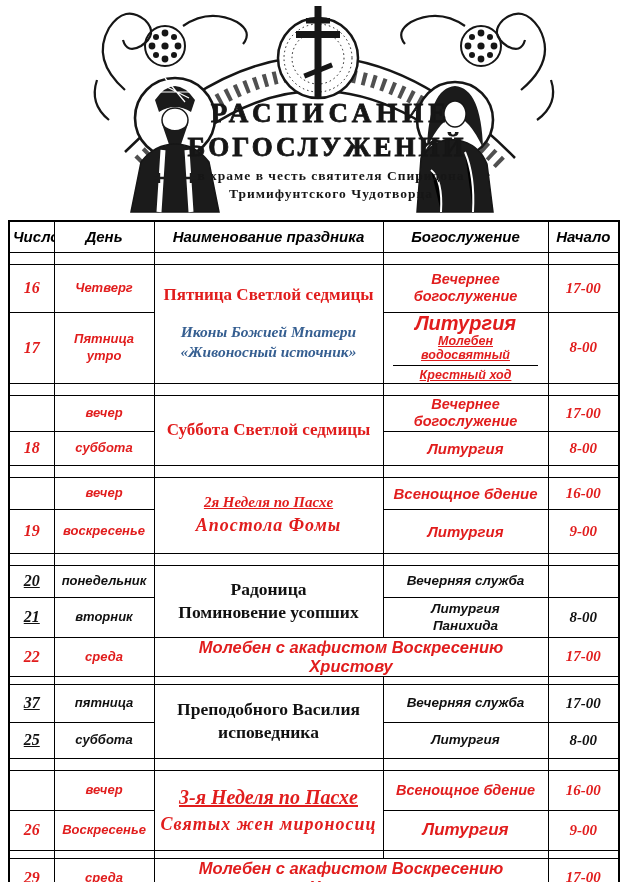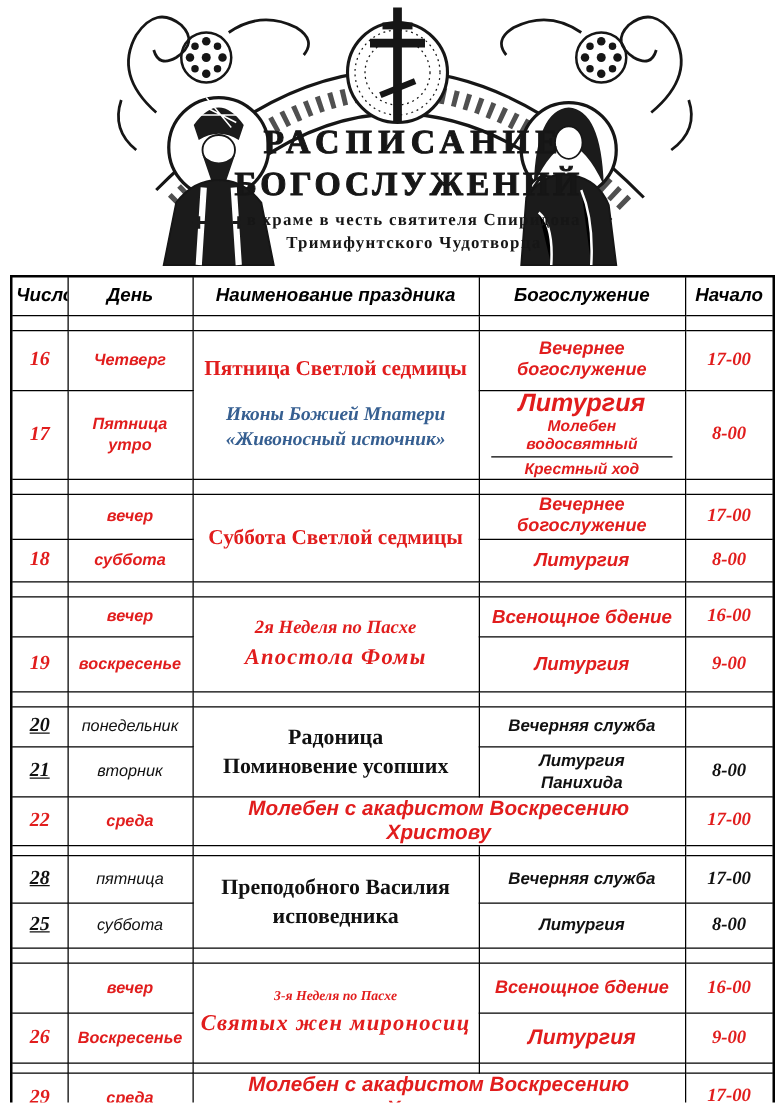--- a/index.html
+++ b/index.html
@@ -20,34 +20,34 @@
   tr.hdr{height:31px;}
   tr.hdr th{font:italic bold 15px "Liberation Sans",sans-serif;color:#000;background:#fff;}
   tr.sp{height:12px;}
   tr.sp-sm{height:8px;}
 
   .pre{white-space:pre-line;}
 
   .num{font:bold italic 16px "Liberation Serif",serif;color:var(--red);margin-top:15px;}
   .num.blk{color:var(--ink);text-decoration:underline;}
   .day{font:bold italic 13px "Liberation Sans",sans-serif;color:var(--red);line-height:1.25;}
-  .day.blk{color:var(--ink);font-weight:400;font-style:italic;}
+  .day.blk{color:var(--ink);font-weight:700;font-style:italic;}
 
   .feast-red-serif{font:bold 17px "Liberation Serif",serif;color:var(--red);line-height:1.2;}
   .feast-blk-serif{font:bold 17.5px "Liberation Serif",serif;color:var(--ink);line-height:1.3;}
   .feast-blue{font:bold italic 15.5px "Liberation Serif",serif;color:var(--blue);line-height:1.3;margin-top:13px;}
-  .feast-sub{font:bold italic 15px "Liberation Serif",serif;color:var(--red);}
+  .feast-sub{font:bold italic 15px "Liberation Serif",serif;color:var(--red);text-decoration:underline;}
   .feast-big{font:bold italic 18px "Liberation Serif",serif;color:var(--red);letter-spacing:1px;}
   .feast-stack{display:flex;flex-direction:column;align-items:center;justify-content:center;gap:4px;}
   .feast-stack.tight{gap:5px;}
 
   .svc{font:bold italic 14.5px "Liberation Sans",sans-serif;color:var(--red);line-height:1.15;}
   .svc-lg{font:bold italic 20px "Liberation Sans",sans-serif;color:var(--red);line-height:1.05;}
   .svc-md{font:bold italic 15px "Liberation Sans",sans-serif;color:var(--red);}
-  .svc-sm{font:bold italic 12.5px "Liberation Sans",sans-serif;color:var(--red);line-height:1.15;}
+  .svc-sm{font:bold italic 12.5px "Liberation Sans",sans-serif;color:var(--red);line-height:1.15;text-decoration:underline;}
   .svc-blk{font:italic 13.5px "Liberation Sans",sans-serif;font-weight:600;color:var(--ink);line-height:1.3;}
   .divline{display:block;width:92%;margin:3px auto 2px auto;border-top:1.5px solid #000;}
 
   .time{font:bold italic 15px "Liberation Serif",serif;color:var(--red);}
   .time.blk{color:var(--ink);}
 
   .moleben{font:bold italic 16.5px "Liberation Sans",sans-serif;color:var(--red);}
 </style>
 </head>
 <body>
@@ -271,21 +271,21 @@
   </tr>
   <tr class="sp-sm">
         <td></td>
         <td></td>
         <td></td>
         <td></td>
         <td></td>
       </tr>
 
   <tr style="height:38px">
-    <td class="num blk">28</td>
+    <td class="num blk">37</td>
     <td class="day blk">пятница</td>
     <td rowspan="2" class="feast-blk-serif pre">Преподобного Василия
 исповедника</td>
     <td class="svc-blk">Вечерняя служба</td>
     <td class="time blk">17-00</td>
   </tr>
   <tr style="height:36px">
     <td class="num blk">25</td>
     <td class="day blk">суббота</td>
     <td class="svc-blk">Литургия</td>
@@ -297,21 +297,21 @@
         <td></td>
         <td></td>
         <td></td>
       </tr>
 
   <tr style="height:40px">
     <td class="num"></td>
     <td class="day">вечер</td>
     <td rowspan="2">
       <div class="feast-stack tight">
-        <div class="feast-sub" style="font-size:11px">3-я Неделя по Пасхе</div>
+        <div class="feast-sub" style="font-size:20px">3-я Неделя по Пасхе</div>
         <div class="feast-big">Святых жен мироносиц</div>
       </div>
     </td>
     <td class="svc">Всенощное бдение</td>
     <td class="time">16-00</td>
   </tr>
   <tr style="height:40px">
     <td class="num">26</td>
     <td class="day">Воскресенье</td>
     <td class="svc-md" style="font-size:17px">Литургия</td>

